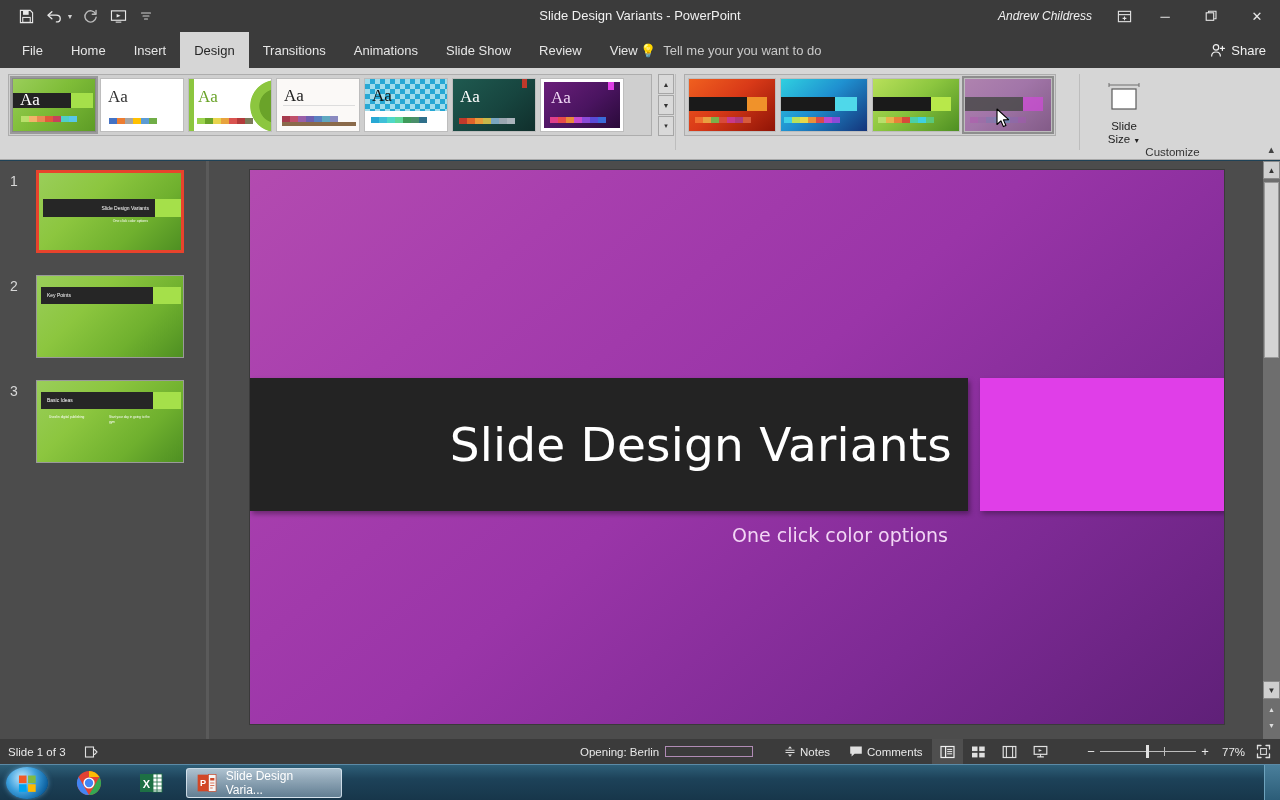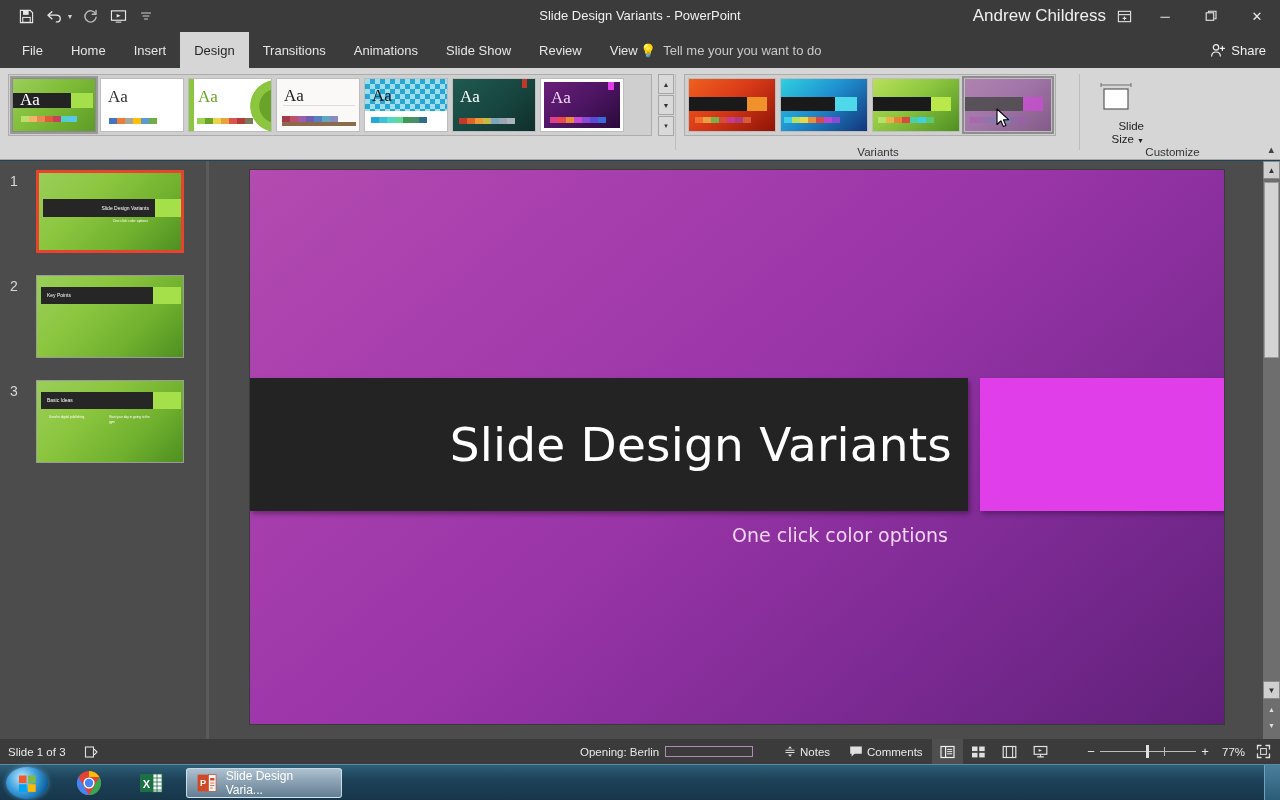--- a/index.html
+++ b/index.html
@@ -23,21 +23,21 @@
   }
   .qat-btn svg { display:block; }
   .qat-caret { font-size:7px; color:#d0d0d0; margin-left:-4px; width:8px; text-align:center; }
   .title-text {
     position:absolute; left:0; top:0; width:1280px; height:32px;
     line-height:32px; text-align:center; color:#f0f0f0; font-size:13px;
   }
   .titlebar-right {
     position:absolute; right:0; top:0; height:32px; display:flex; align-items:center;
   }
-  .user-name { color:#f0f0f0; font-size:17px; margin-right:0; }
+  .user-name { color:#f0f0f0; font-size:12px; margin-right:14px;font-style:italic; }
   .ribbon-display { width:36px; height:32px; display:flex; align-items:center; justify-content:center; color:#e0e0e0;}
   .wbtn { width:46px; height:32px; display:flex; align-items:center; justify-content:center; color:#e8e8e8; font-size:13px;}
 
   
   .tabstrip {
     position:absolute; left:0; top:32px; width:1280px; height:36px;
     background:#3b3b3b;
   }
   .tabs { position:absolute; left:8px; top:0; display:flex; height:36px; align-items:stretch; }
   .tab {
@@ -493,26 +493,25 @@
               <i style="background:#9a6aa8"></i>
               <i style="background:#7a7ab0"></i>
               <i style="background:#6a8ab8"></i>
               <i style="background:#5a9ac0"></i>
               <i style="background:#8a6ab0"></i>
               <i style="background:#a05ab0"></i>
           </div>
         </div>
       </div>
 
-      <div class="rgroup-label" style="left:0;width:404px;">Variants</div>
       <div class="group-sep" style="left:403px;"></div>
     </div>
 
     <div class="rgroup" style="left:1080px; width:200px;">
-      <div class="big-btn" style="left:8px;text-align:right;">
+      <div class="big-btn" style="left:16px;">
         <div class="big-ico">
           <svg width="40" height="34" viewBox="0 0 40 34">
               <path d="M5 4h30" stroke="#6f6f6f" stroke-width="1"></path>
               <path d="M5 2v4M35 2v4" stroke="#6f6f6f" stroke-width="1"></path>
               <rect x="8" y="8" width="24" height="20" fill="#ffffff" stroke="#5a5a5a" stroke-width="1.2"></rect>
             </svg>
         </div>
         <div>Slide</div>
         <div><span>Size</span> <span style="font-size:7px">▼</span></div>
       </div>

